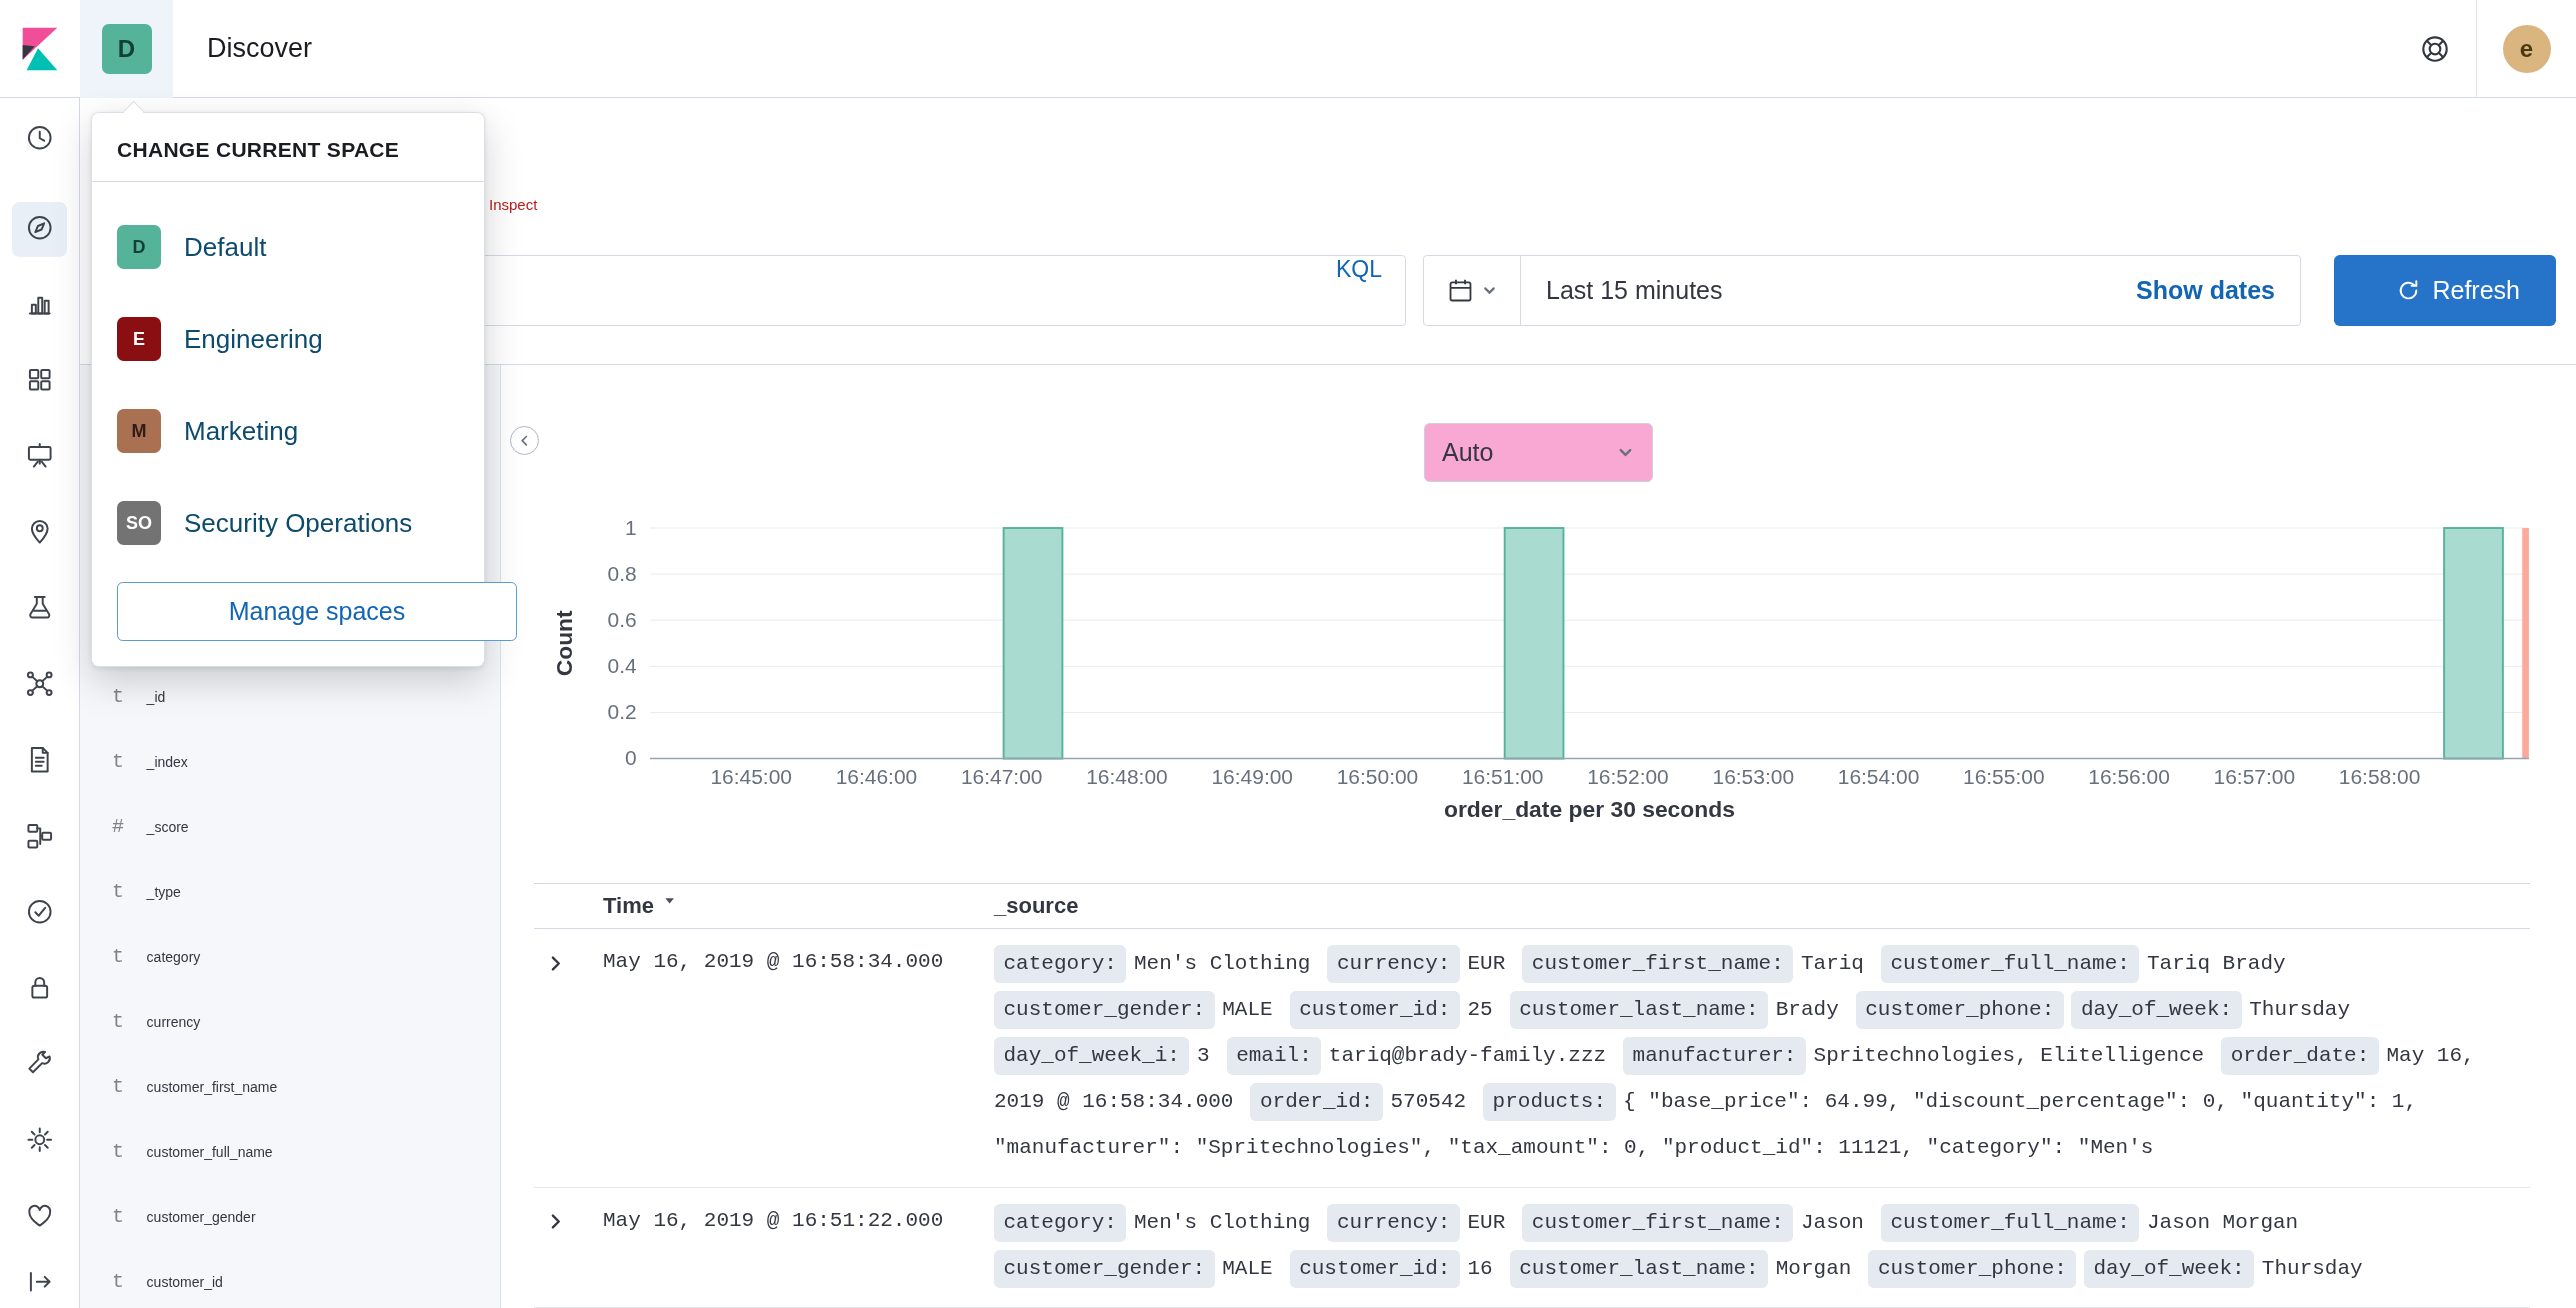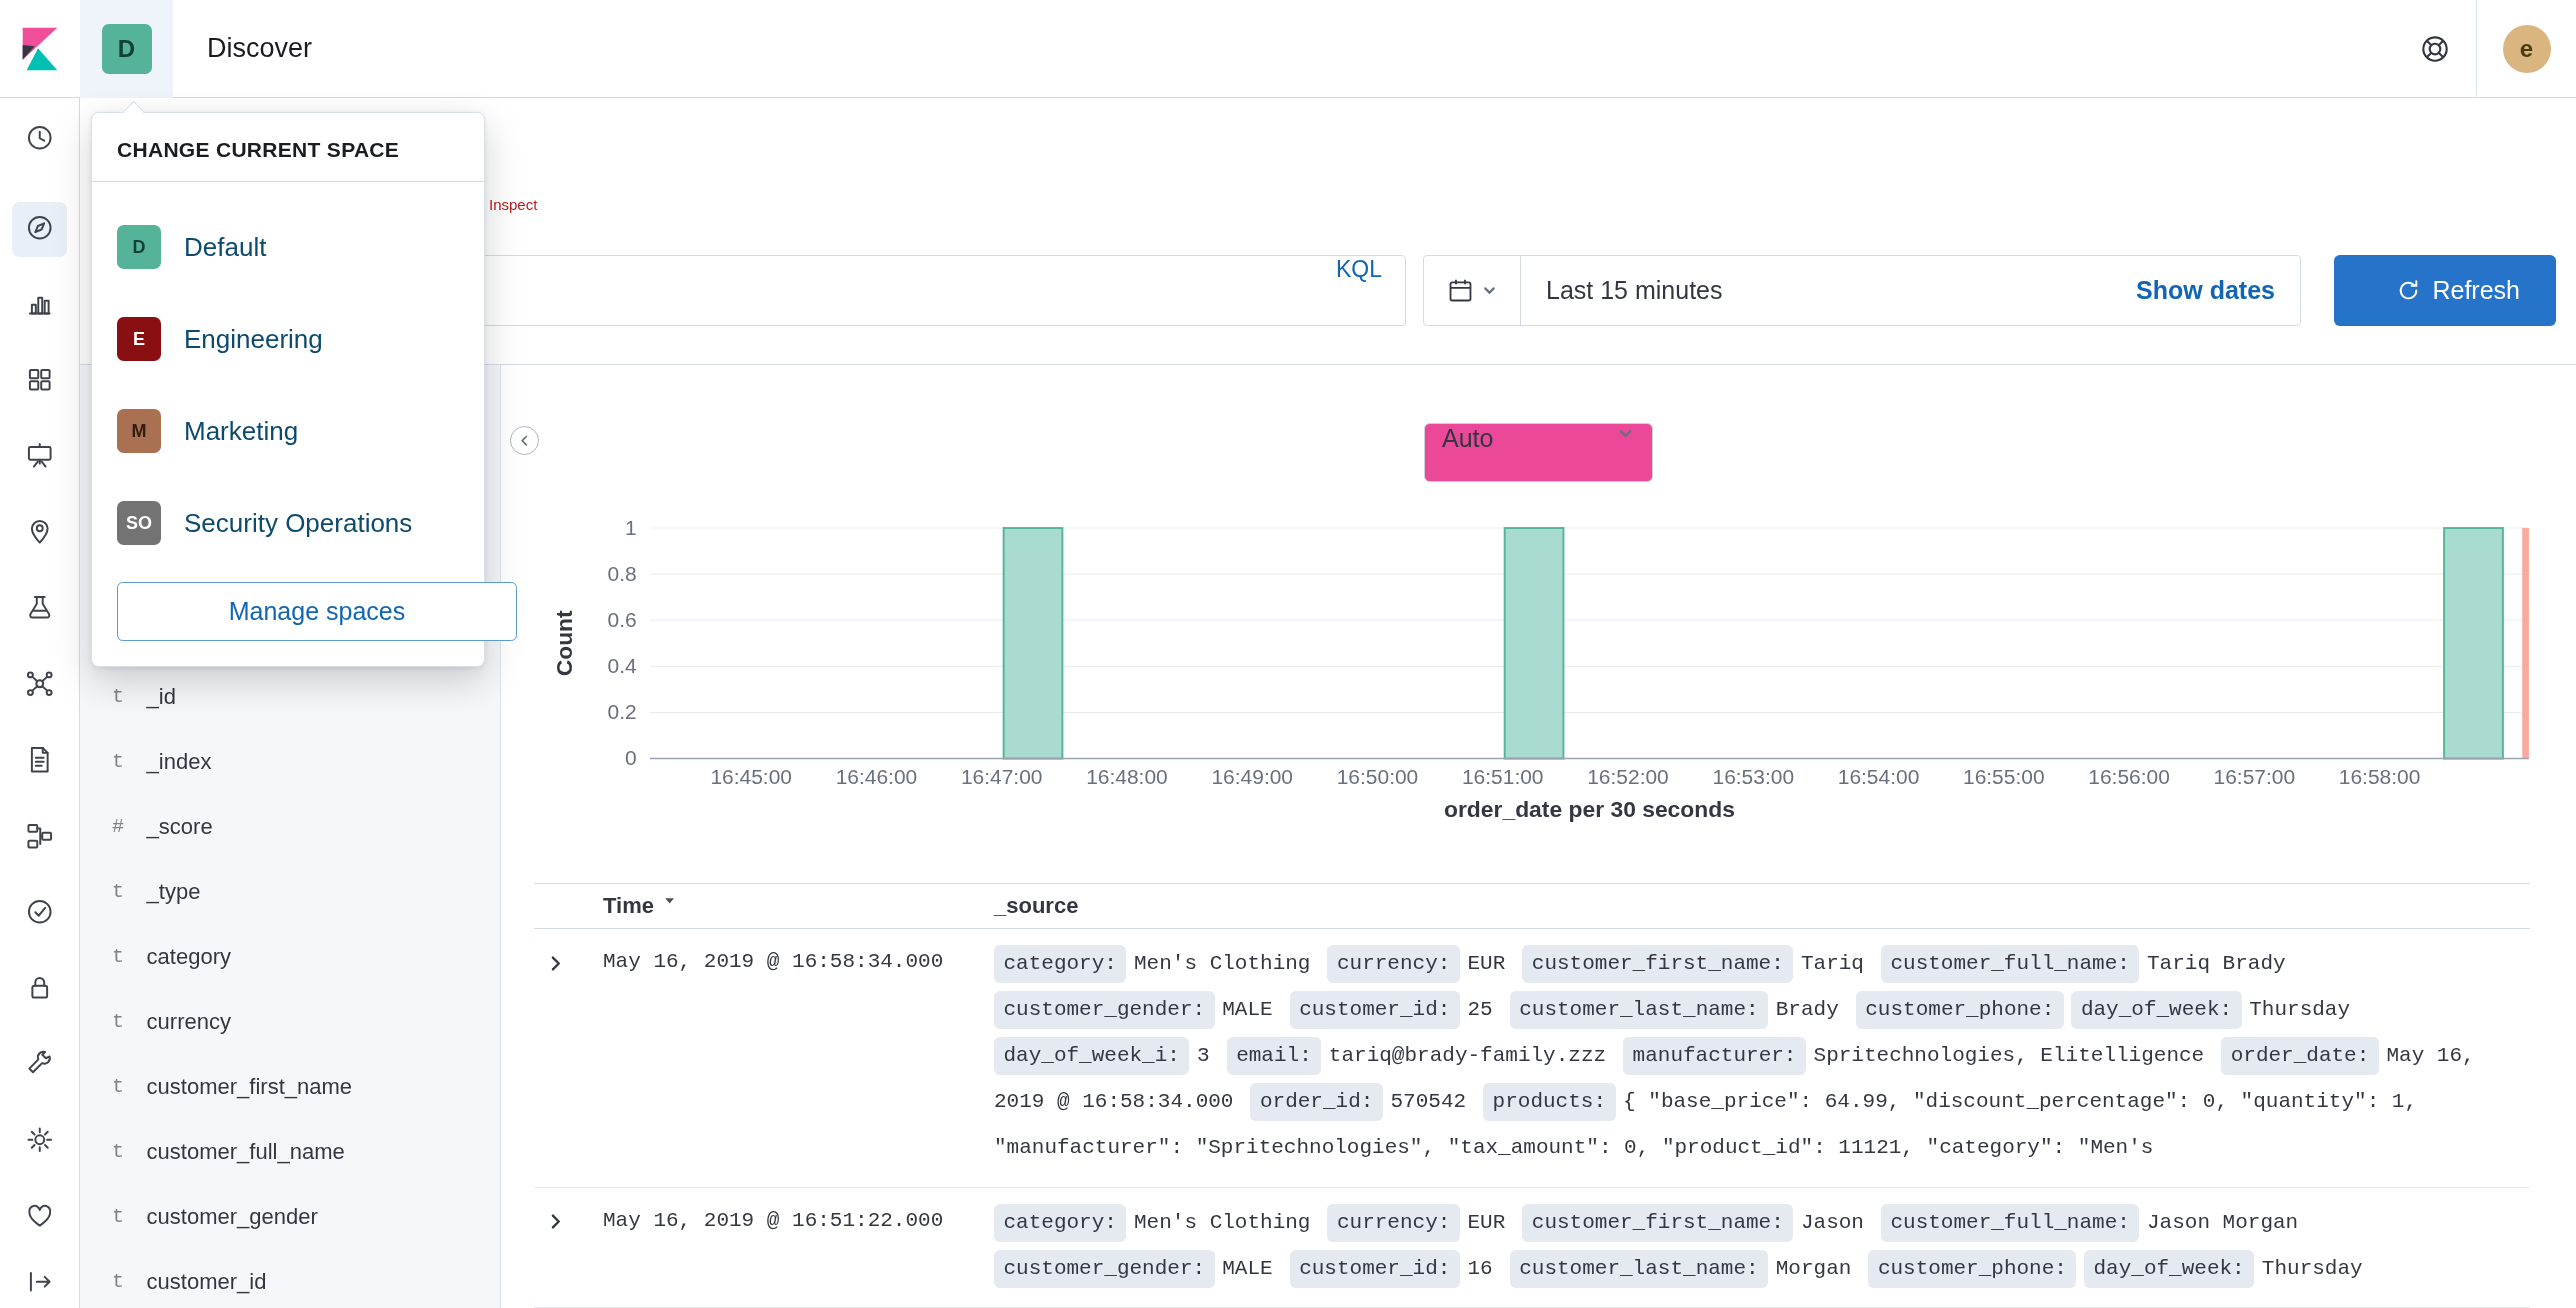--- a/index.html
+++ b/index.html
@@ -46,30 +46,30 @@
   .refresh-btn{position:absolute;left:2334px;top:255px;width:222px;height:71px;background:#2574C9;
     border-radius:5.7px;color:#fff;font-size:25px;display:flex;align-items:center;justify-content:center;gap:11.4px;z-index:6;padding-left:26px;}
   .page-divider{position:absolute;left:80px;top:364px;width:2496px;height:1px;background:#D3DAE6;}
 
   
   .fields-panel{position:absolute;left:80px;top:365px;width:421px;height:944px;background:#F5F7FA;
     border-right:1px solid #DDE3EC;z-index:5;}
   .field-list{position:absolute;top:299px;left:0;right:0;}
   .field-item{height:65px;display:flex;align-items:center;padding-left:32px;cursor:pointer;}
   .ftype{width:27px;font-family:"Liberation Mono",monospace;font-size:20px;color:#7E838C;}
-  .fname{font-size:22px;color:#343741;margin-left:7.6px;}
+  .fname{font-size:14px;color:#343741;margin-left:7.6px;}
 
   
   .collapse-chart{position:absolute;left:510px;top:426px;width:29px;height:29px;border:1px solid #AEB7C4;
     border-radius:50%;background:#fff;display:flex;align-items:center;justify-content:center;z-index:6;}
   .chart-header{position:absolute;left:501px;top:423px;width:2075px;height:59px;display:flex;
     align-items:center;justify-content:center;gap:25px;}
   .chart-title{font-size:25px;color:#1A1C21;}
-  .interval-select{width:229px;height:59px;border:1px solid #CBD2DC;border-radius:5.7px;background:#ec4899;
-    display:flex;justify-content:space-between;padding:0 17px;font-size:25px;cursor:pointer;}
+  .interval-select{width:229px;height:59px;border:1px solid #CBD2DC;border-radius:5.7px;background:#f9a8d4;
+    display:flex;align-items:center;justify-content:space-between;padding:0 17px;font-size:25px;cursor:pointer;}
   .chart-svg{position:absolute;left:501px;top:488px;}
 
   
   .doc-table{position:absolute;left:534px;top:883px;width:1996px;}
   .doc-head{display:flex;align-items:center;height:46px;border-top:1px solid #D3DAE6;
     border-bottom:1px solid #D3DAE6;font-size:22px;font-weight:700;}
   .cell-expand{width:42px;}
   .cell-time{width:401px;padding-left:27px;display:flex;align-items:flex-start;gap:8px;}
   .cell-source{flex:1;padding-left:17px;}
   .doc-row{display:flex;padding:12.4px 0 15.3px;border-bottom:1px solid #E6EAF0;}

